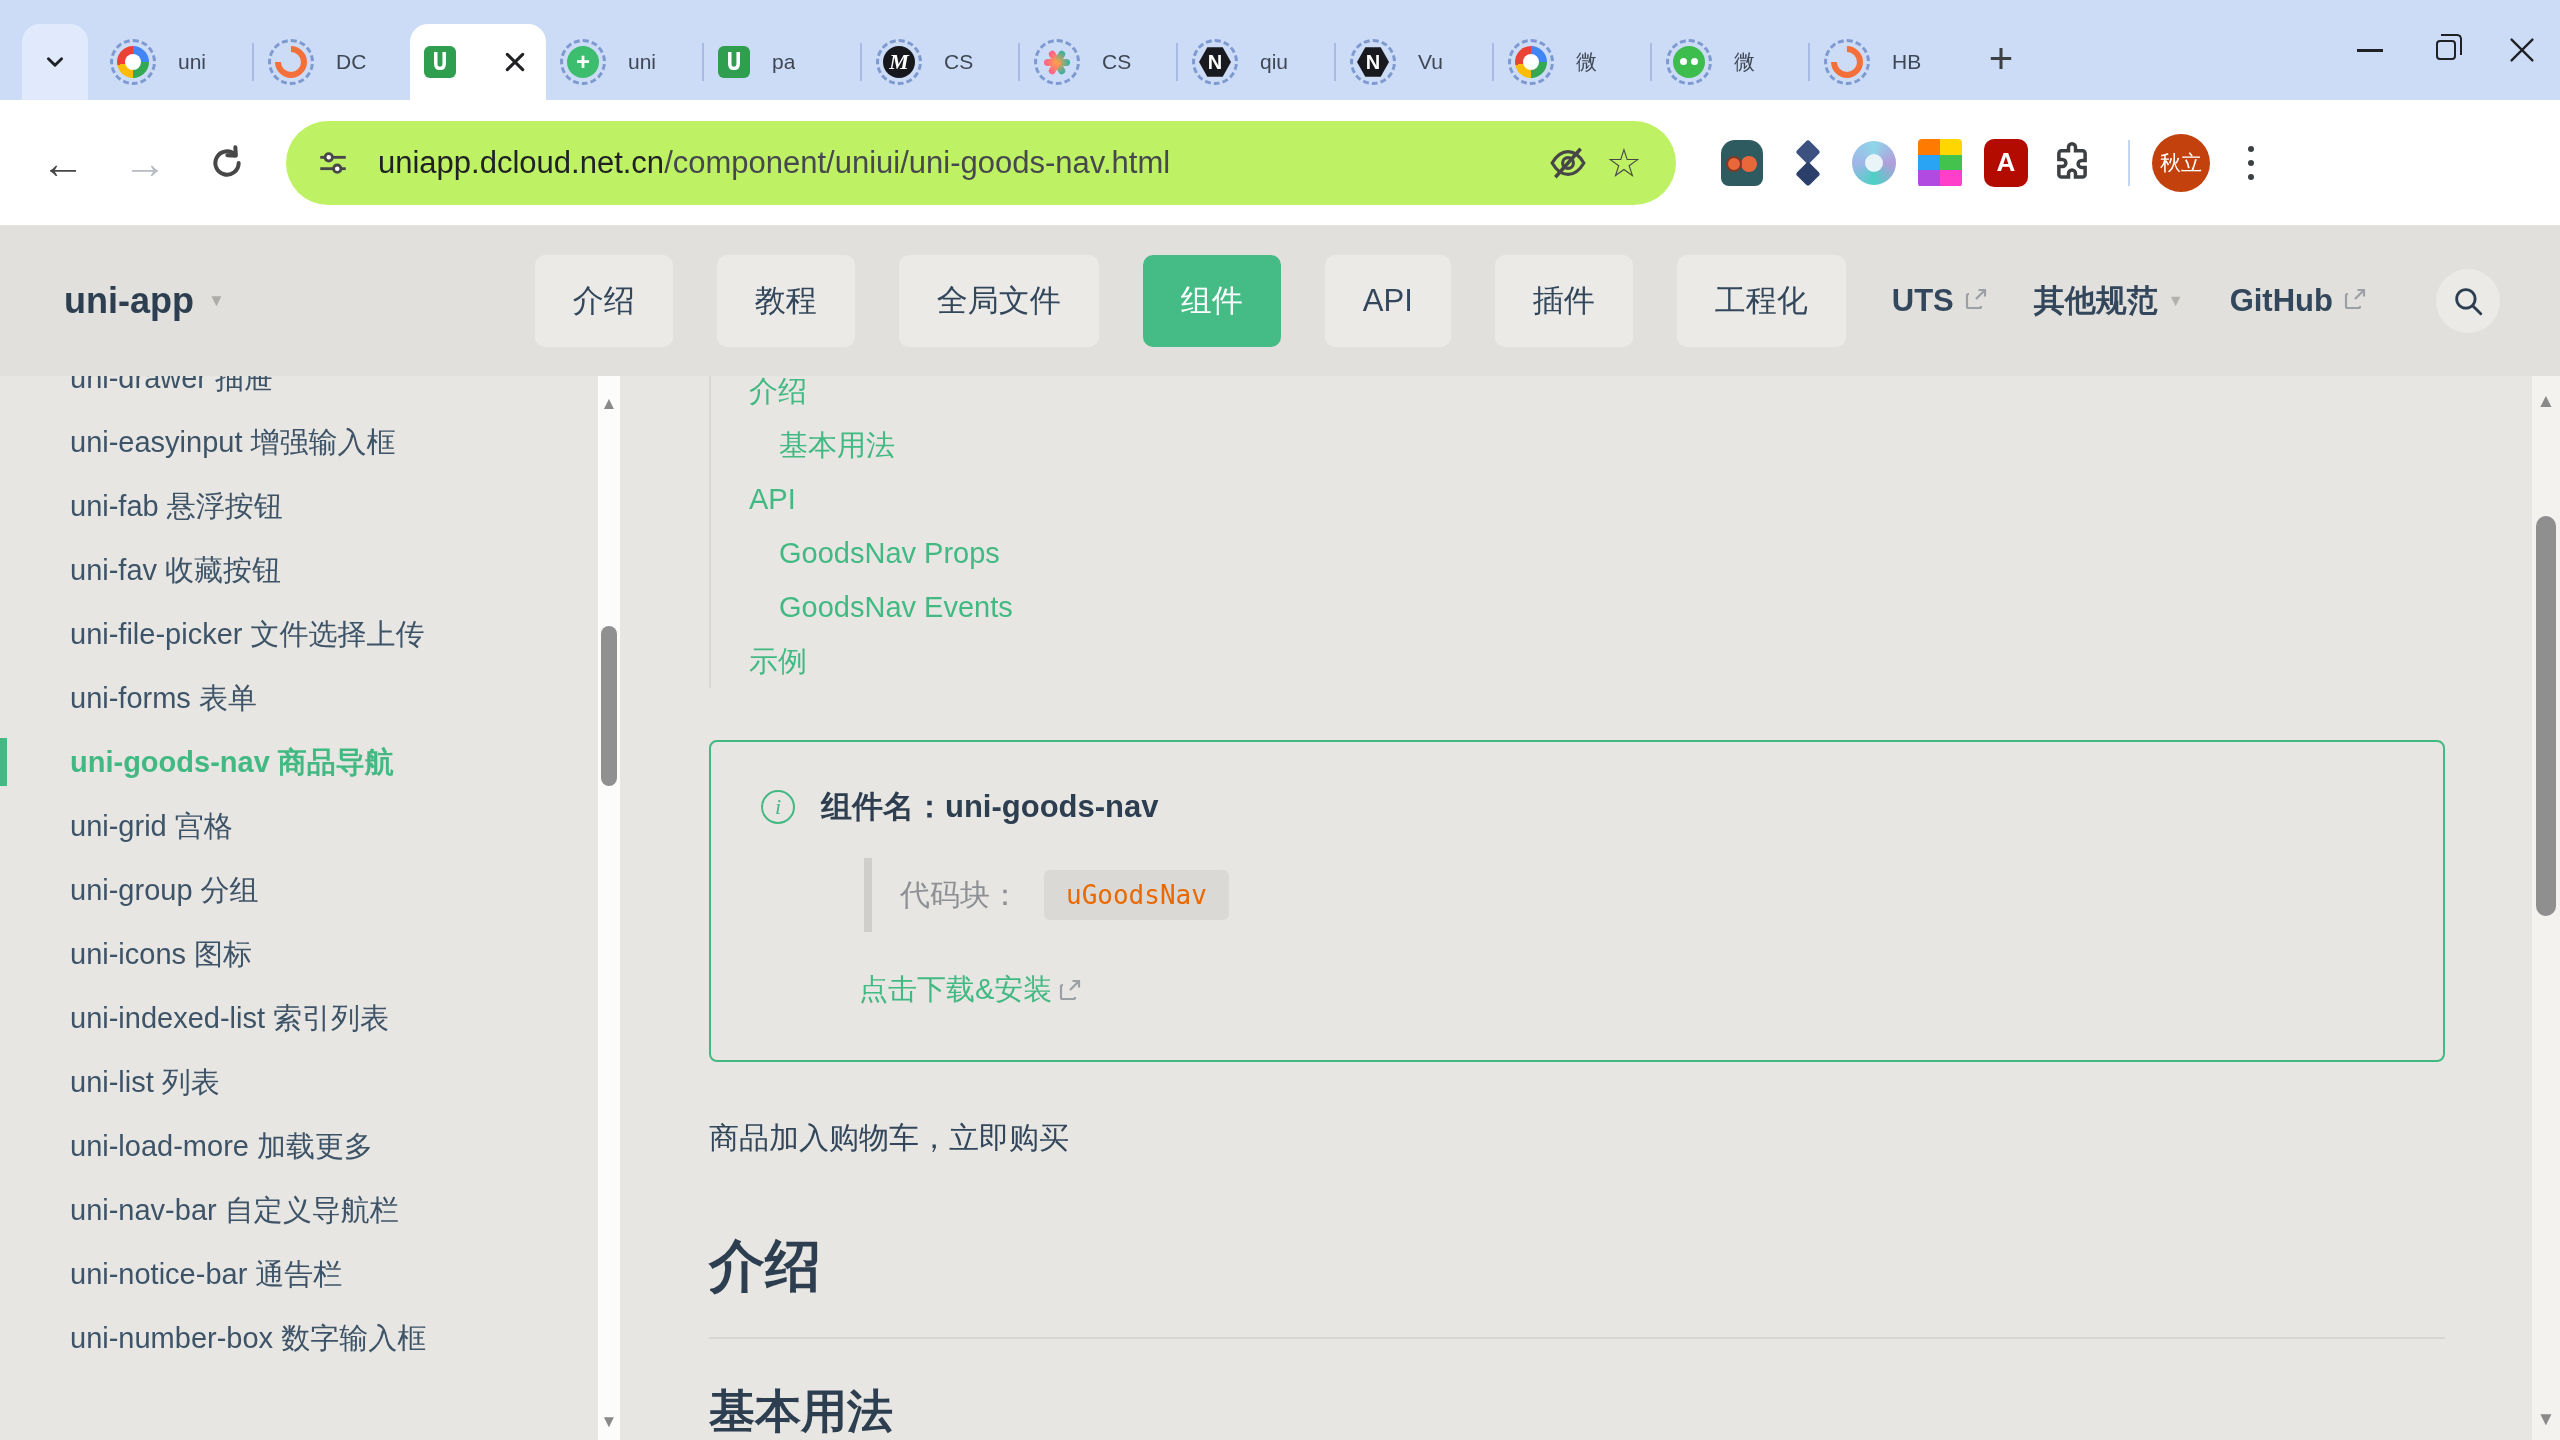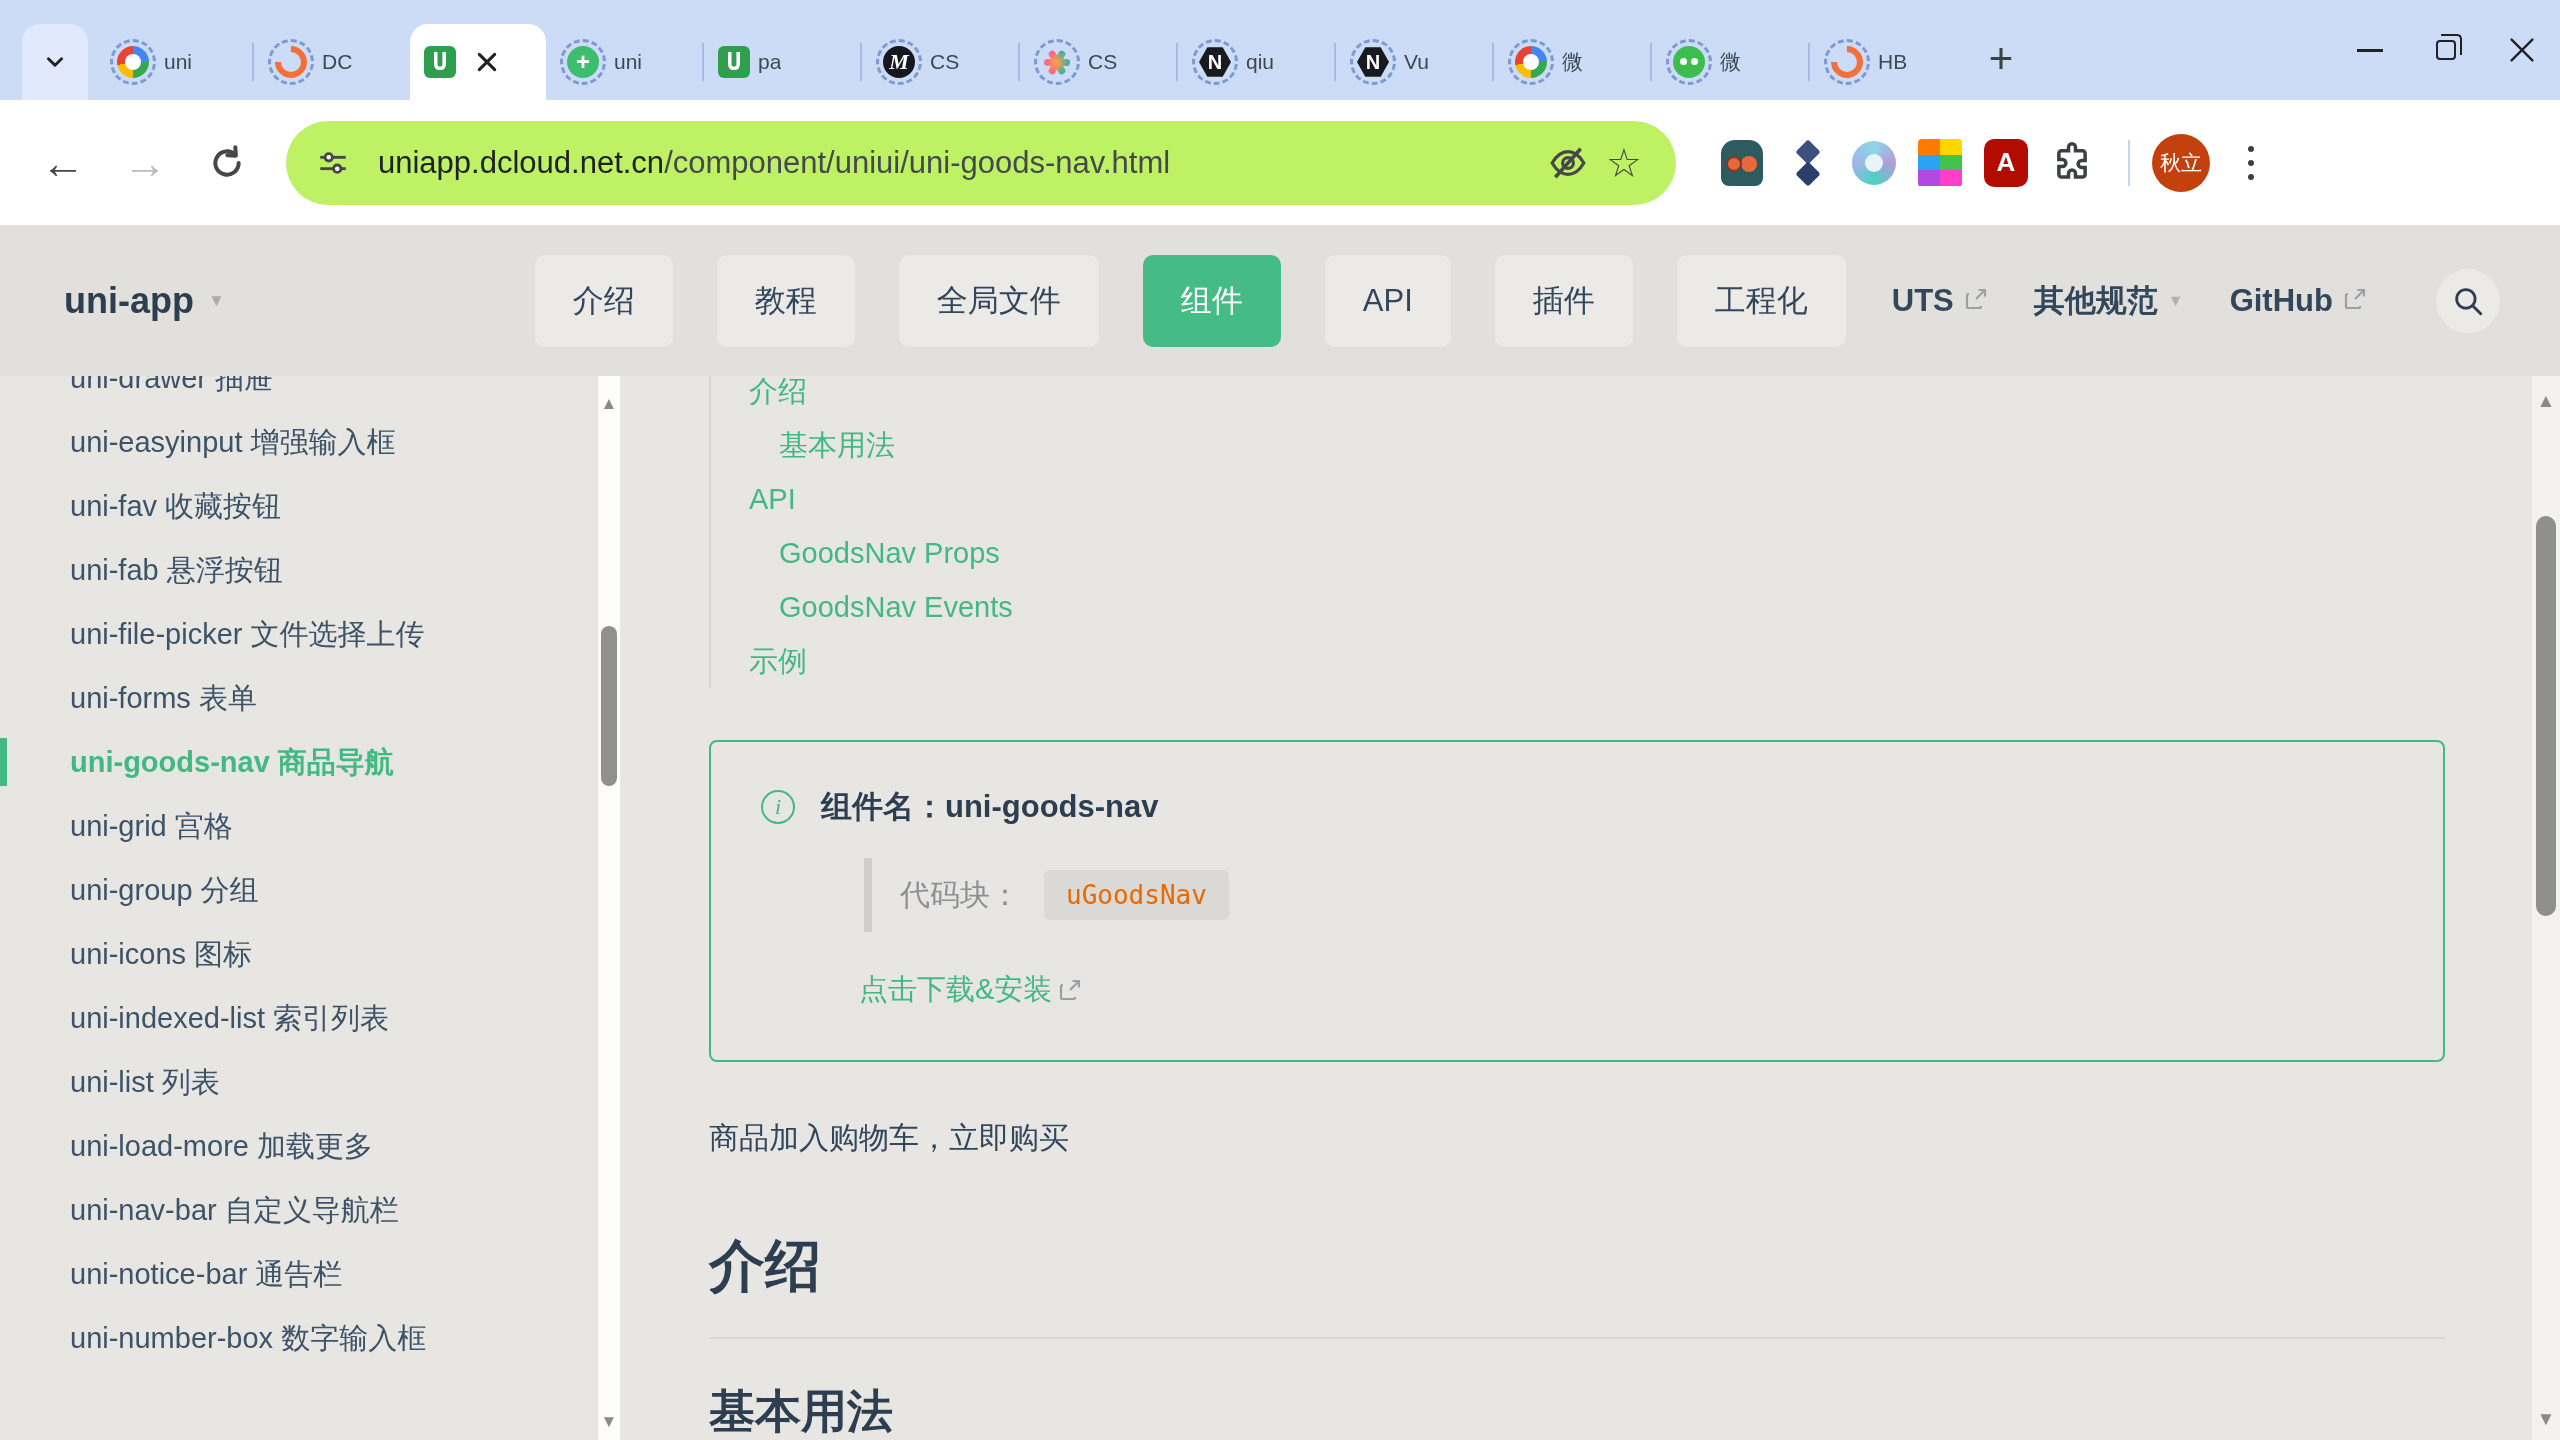--- a/index.html
+++ b/index.html
@@ -5,21 +5,21 @@
   * { margin:0; padding:0; box-sizing:border-box; }
   html,body { width:2560px; height:1440px; overflow:hidden; }
   body { font-family:"Liberation Sans","DejaVu Sans",sans-serif; background:#e8e6e2; }
 
   
   .tabstrip { height:100px; background:#ccdcf7; display:flex; align-items:flex-end; position:relative; }
   .tab-chevron-btn { width:66px; height:76px; margin:0 8px 0 22px; border-radius:18px 18px 0 0; background:#e0eafc;
     display:flex; align-items:center; justify-content:center; align-self:flex-end; cursor:pointer; }
   .chev { width:22px; height:22px; }
   .tabs { display:flex; align-items:flex-end; height:100%; }
-  .tab { width:156px; height:76px; display:flex; align-items:center; gap:8px; padding:0 14px; border-radius:18px 18px 0 0;
+  .tab { width:156px; height:76px; display:flex; align-items:center; gap:22px; padding:0 14px; border-radius:18px 18px 0 0;
     overflow:hidden; position:relative; cursor:pointer; }
   .tab.active { width:136px; background:#ffffff; }
   .tab-sep { width:2px; height:38px; background:#a7bbe4; margin-bottom:19px; }
   .tab-title { font-size:21px; color:#3f4754; white-space:nowrap; overflow:hidden; }
   .tab-close { margin-left:4px; display:flex; align-items:center; }
   .tab-close svg { width:22px; height:22px; }
 
   .fvwrap { flex:none; display:flex; align-items:center; justify-content:center; }
   .fvwrap.ring { border:3px dashed #7d99cf; border-radius:50%; padding:4px; }
   .fv { width:32px; height:32px; display:flex; align-items:center; justify-content:center; position:relative; flex:none; }
@@ -360,22 +360,22 @@
         </svg>
     </div>
   </div>
 
   <div class="site-body">
 
     <div class="sidebar">
       <div class="sidebar-list">
         <div class="sb-item">uni-drawer 抽屉</div>
         <div class="sb-item">uni-easyinput 增强输入框</div>
+        <div class="sb-item">uni-fab 悬浮按钮</div>
         <div class="sb-item">uni-fav 收藏按钮</div>
-        <div class="sb-item">uni-fab 悬浮按钮</div>
         <div class="sb-item">uni-file-picker 文件选择上传</div>
         <div class="sb-item">uni-forms 表单</div>
         <div class="sb-item active">uni-goods-nav 商品导航</div>
         <div class="sb-item">uni-grid 宫格</div>
         <div class="sb-item">uni-group 分组</div>
         <div class="sb-item">uni-icons 图标</div>
         <div class="sb-item">uni-indexed-list 索引列表</div>
         <div class="sb-item">uni-list 列表</div>
         <div class="sb-item">uni-load-more 加载更多</div>
         <div class="sb-item">uni-nav-bar 自定义导航栏</div>

